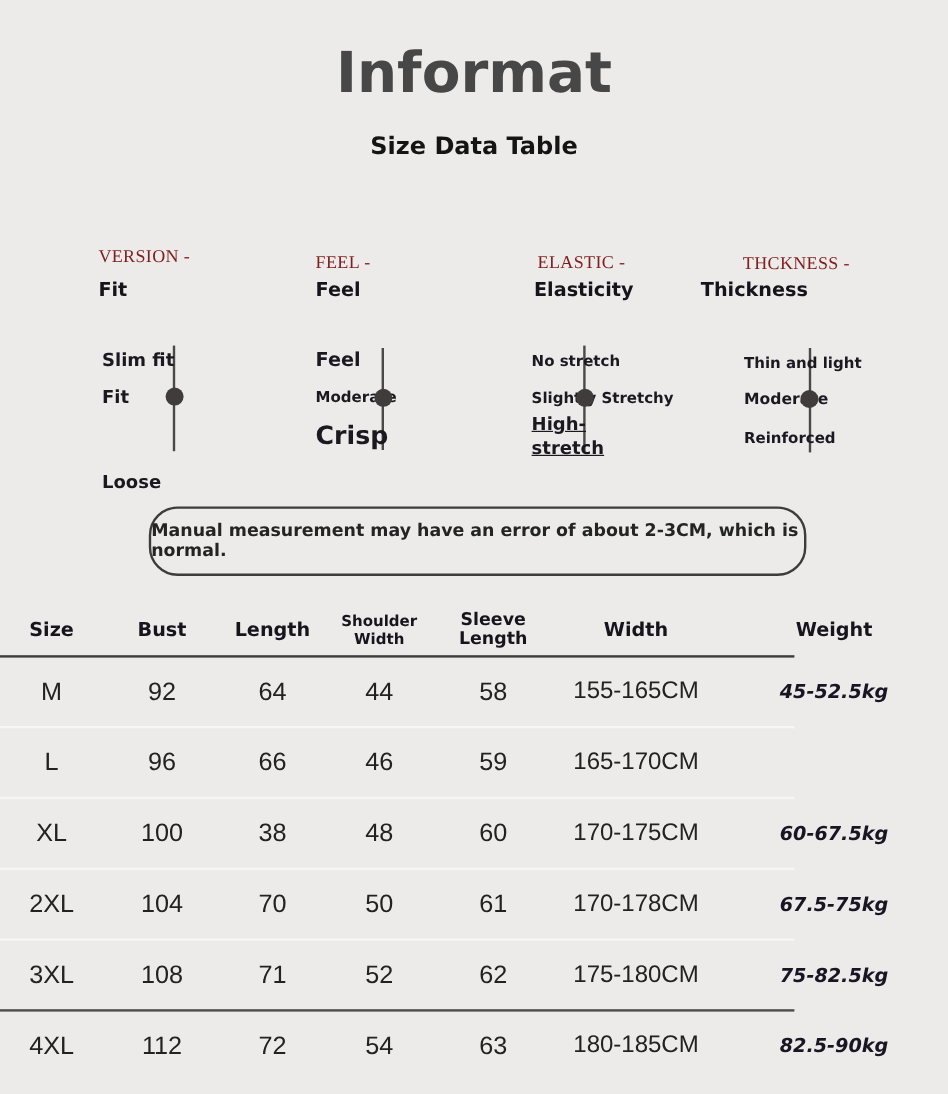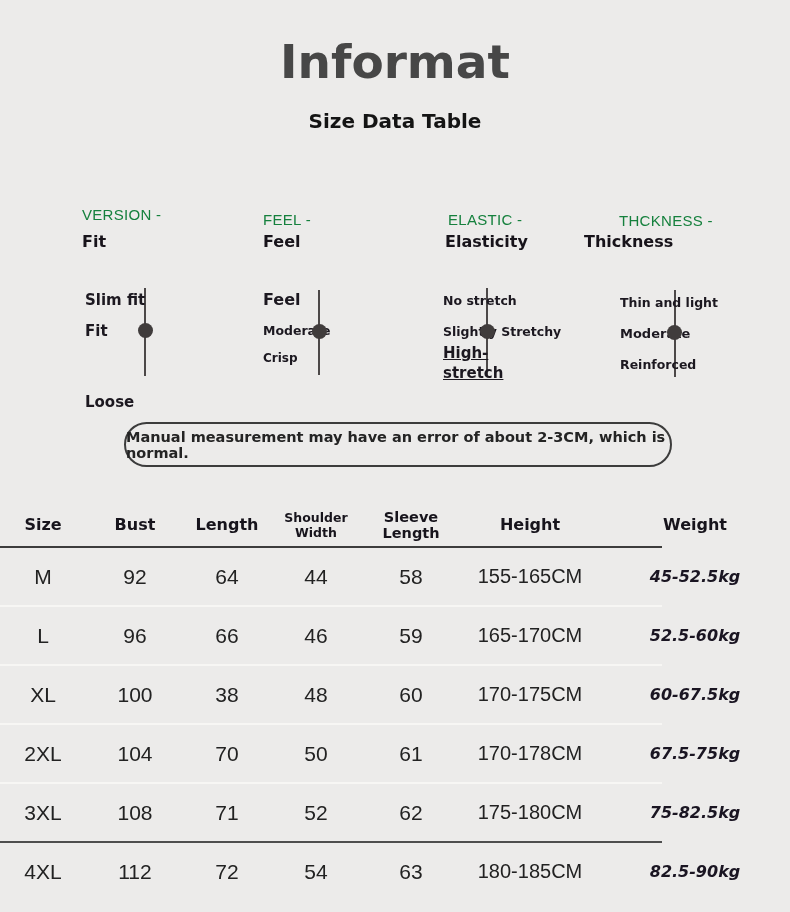--- a/index.html
+++ b/index.html
@@ -23,41 +23,41 @@
   }
   .subtitle{
     position:absolute;left:0;top:109px;width:790px;
     text-align:center;
     font-family:"DejaVu Sans", sans-serif;
     font-size:20px;font-weight:bold;color:#141414;
   }
   
   .spec-cat{
     position:absolute;
-    font-family:Liberation Sans, sans-serif;
-    font-size:15px;color:#15803d;letter-spacing:0.3px;
+    font-family:Liberation Serif, serif;
+    font-size:15px;color:#7f1d1d;letter-spacing:0.3px;
   }
   .spec-name{
     position:absolute;
     font-family:"DejaVu Sans", sans-serif;
     font-size:16px;font-weight:bold;color:#17131a;
   }
   .vline{position:absolute;width:2px;background:#4c4848;}
   .dot{position:absolute;width:15px;height:15px;border-radius:50%;background:#403c3c;z-index:2;}
   .opt{
     position:absolute;
     font-family:"DejaVu Sans", sans-serif;
     font-weight:bold;color:#1c1820;z-index:1;white-space:nowrap;
   }
   .opt.big{font-size:15px;}
   .opt.small{font-size:12.5px;}
   .opt.wrap{white-space:normal;width:62px;line-height:1.35;}
   
   .note{
-    position:absolute;left:124px;top:422px;width:548px;height:45px;
+    position:absolute;left:124px;top:422px;width:548px;height:58px;
     border:2px solid #3c3c3c;border-radius:24px;
     display:flex;align-items:center;justify-content:center;
     font-family:"DejaVu Sans", sans-serif;
     font-size:14.5px;font-weight:bold;color:#242424;
     box-sizing:border-box;
   }
   
   .table{position:absolute;left:0;top:503px;width:662px;}
   .thead,.trow{
     display:grid;
@@ -100,21 +100,21 @@
     <div class="opt big" style="left:85px;top:353px;margin-top:40px;">Loose</div>
     <div class="dot" style="left:138px;top:323px;"></div>
   </div>
 
   <div>
     <div class="spec-cat" style="left:263px;top:211px;">FEEL -</div>
     <div class="spec-name" style="left:263px;top:232px;">Feel</div>
     <div class="vline" style="left:318px;top:290px;height:85px;"></div>
     <div class="opt big" style="left:263px;top:290px;font-size:16px;">Feel</div>
     <div class="opt small" style="left:263px;top:323px;">Moderate</div>
-    <div class="opt big" style="left:263px;top:351px;font-size:12px;">Crisp</div>
+    <div class="opt big" style="left:263px;top:351px;font-size:21px;">Crisp</div>
     <div class="dot" style="left:312px;top:324px;"></div>
   </div>
 
   <div>
     <div class="spec-cat" style="left:448px;top:211px;">ELASTIC -</div>
     <div class="spec-name" style="left:445px;top:232px;">Elasticity</div>
     <div class="vline" style="left:486px;top:288px;height:88px;"></div>
     <div class="opt small" style="left:443px;top:293px;">No stretch</div>
     <div class="opt small" style="left:443px;top:324px;">Slightly Stretchy</div>
     <div class="opt big wrap" style="left:443px;top:343px;text-decoration:underline;">High-stretch</div>
@@ -133,42 +133,41 @@
 
   <div class="note">Manual measurement may have an error of about 2-3CM, which is normal.</div>
 
   <div class="table">
     <div class="thead">
       <div class="tcell">Size</div>
       <div class="tcell">Bust</div>
       <div class="tcell">Length</div>
       <div class="tcell">Shoulder Width</div>
       <div class="tcell">Sleeve Length</div>
-      <div class="tcell">Height</div>
+      <div class="tcell">Width</div>
       <div class="tcell">Weight</div>
     </div>
 
     <div class="trow">
       <div class="tcell">M</div>
       <div class="tcell">92</div>
       <div class="tcell">64</div>
       <div class="tcell">44</div>
       <div class="tcell">58</div>
       <div class="tcell">155-165CM</div>
       <div class="tcell">45-52.5kg</div>
     </div>
 
     <div class="trow">
       <div class="tcell">L</div>
       <div class="tcell">96</div>
       <div class="tcell">66</div>
       <div class="tcell">46</div>
       <div class="tcell">59</div>
       <div class="tcell">165-170CM</div>
-      <div class="tcell">52.5-60kg</div>
     </div>
 
     <div class="trow">
       <div class="tcell">XL</div>
       <div class="tcell">100</div>
       <div class="tcell">38</div>
       <div class="tcell">48</div>
       <div class="tcell">60</div>
       <div class="tcell">170-175CM</div>
       <div class="tcell">60-67.5kg</div>

